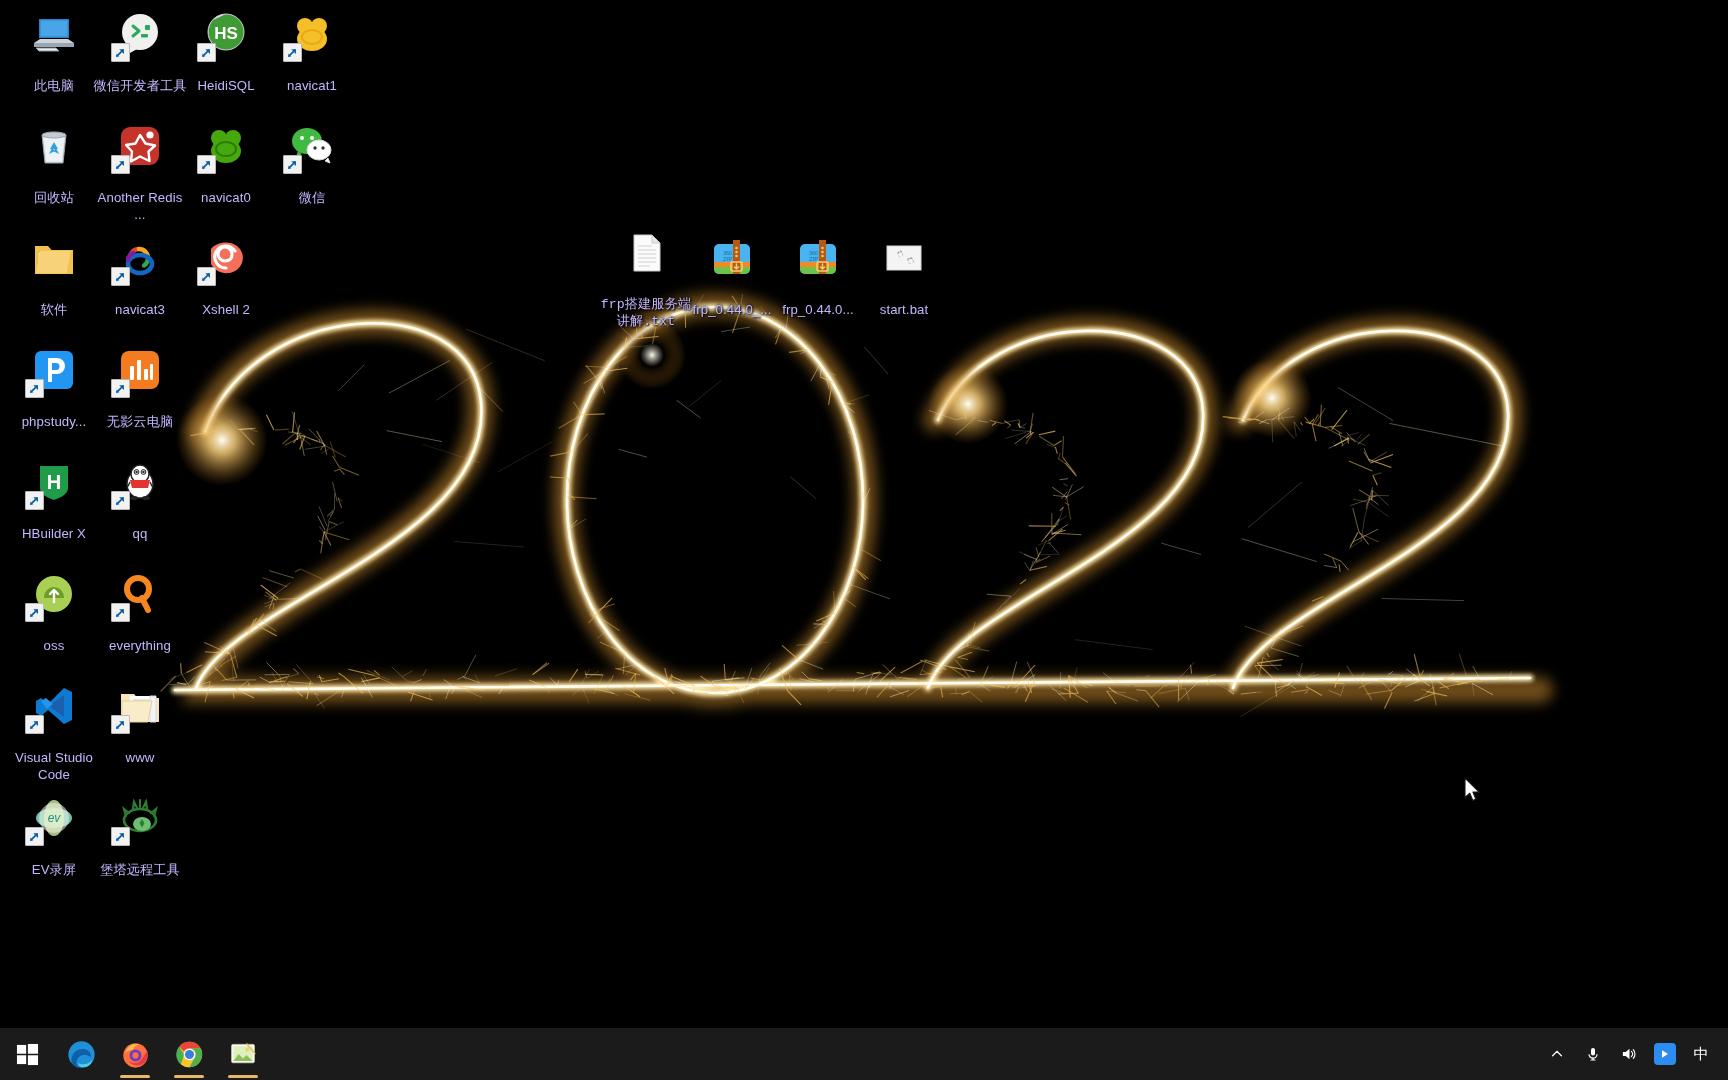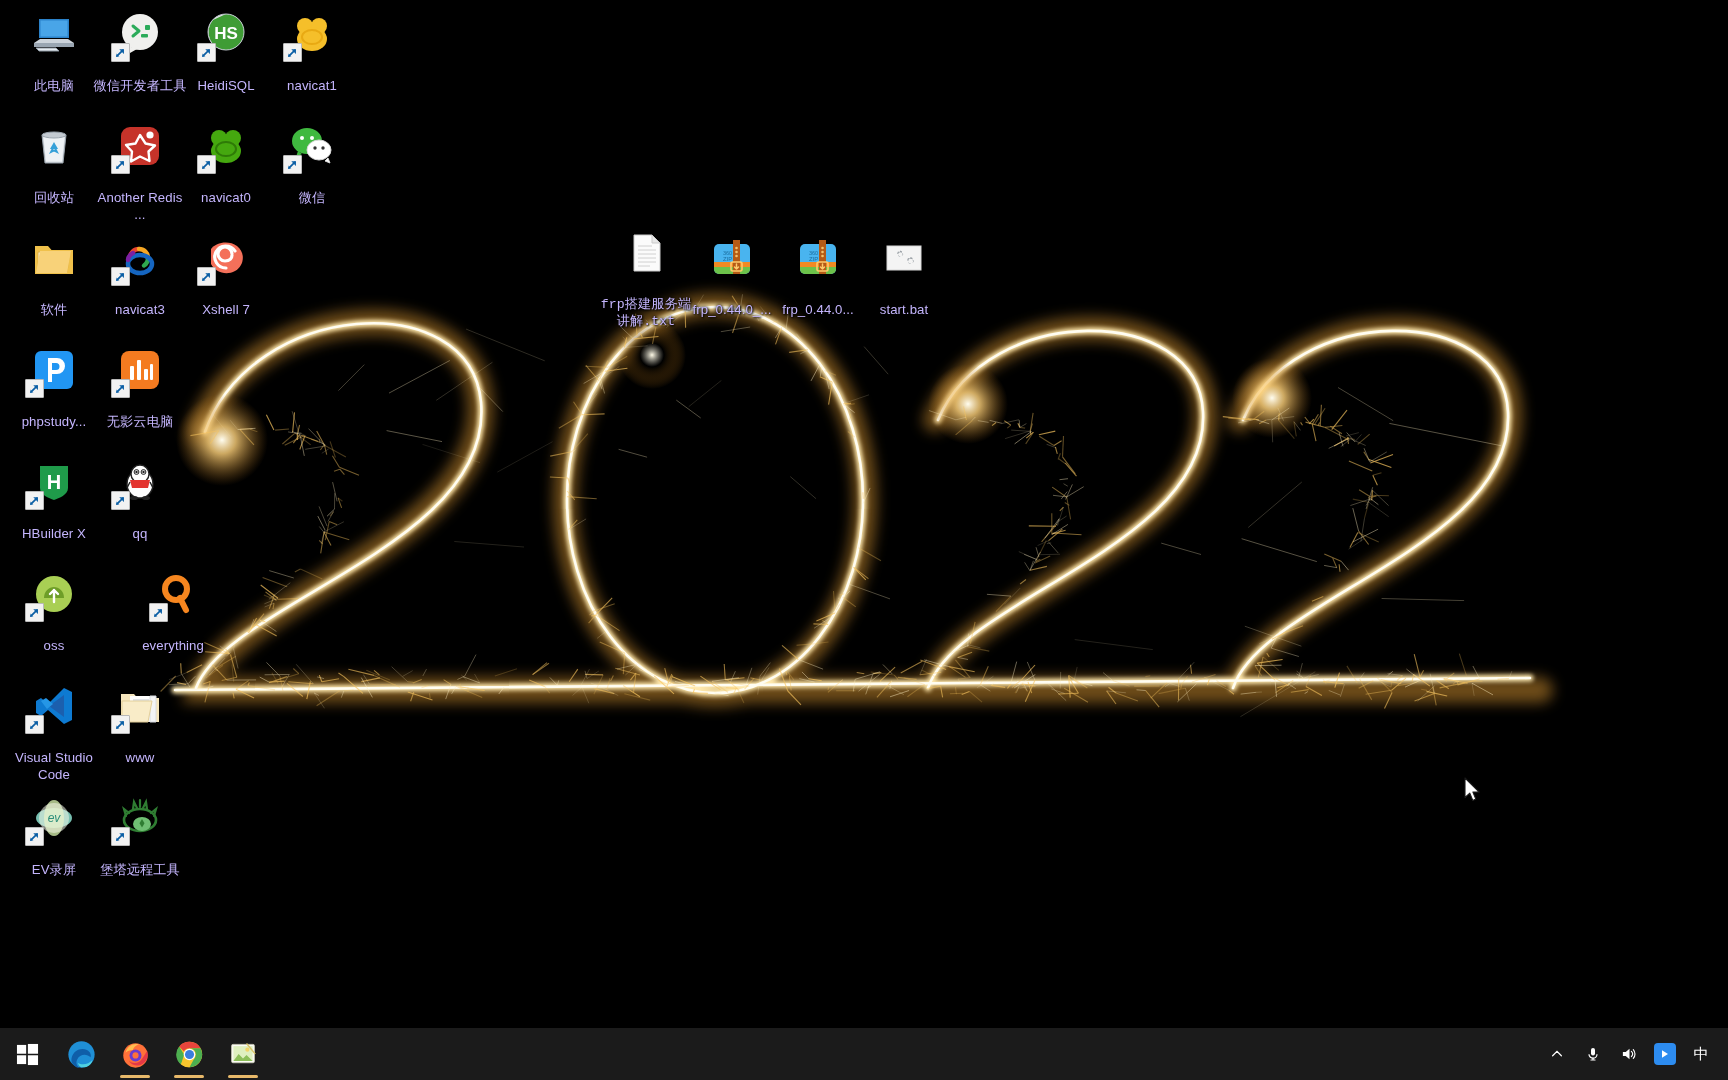--- a/index.html
+++ b/index.html
@@ -994,21 +994,21 @@
         <path d="M33 17a11 11 0 1 0-9 17" fill="none" stroke="#fff" stroke-width="3.2" stroke-linecap="round"></path>
         </svg>
         <span class="shortcut">
           <svg viewBox="0 0 16 16">
             <path d="M3.5 12.5L11 5" stroke="#0b5fa5" stroke-width="2.1" fill="none" stroke-linecap="round"></path>
             <path d="M6.5 4h5.7v5.7z" fill="#0b5fa5"></path>
             <path d="M3.2 12.8L3 9.3l3.6 3.6z" fill="#0b5fa5"></path>
           </svg>
         </span>
       </div>
-      <div class="lbl">Xshell 7</div>
+      <div class="lbl">Xshell 2</div>
     </div>
     <div class="dicon" style="left: 6px; top: 344px;">
       <div class="art">
         <svg viewBox="0 0 48 48" width="48" height="48">
           <rect x="5" y="5" width="38" height="38" rx="6" fill="#2196f3"></rect>
         <path d="M18 12h9a8 8 0 0 1 0 16h-5v8h-4z" fill="#fff"></path>
         <path d="M22 17h4a3.5 3.5 0 0 1 0 7h-4z" fill="#2196f3"></path>
         </svg>
         <span class="shortcut">
           <svg viewBox="0 0 16 16">
@@ -1091,21 +1091,21 @@
         <span class="shortcut">
           <svg viewBox="0 0 16 16">
             <path d="M3.5 12.5L11 5" stroke="#0b5fa5" stroke-width="2.1" fill="none" stroke-linecap="round"></path>
             <path d="M6.5 4h5.7v5.7z" fill="#0b5fa5"></path>
             <path d="M3.2 12.8L3 9.3l3.6 3.6z" fill="#0b5fa5"></path>
           </svg>
         </span>
       </div>
       <div class="lbl">oss</div>
     </div>
-    <div class="dicon" style="left: 108px; top: 568px; align-items: flex-end;">
+    <div class="dicon" style="left: 92px; top: 568px;">
       <div class="art">
         <svg viewBox="0 0 48 48" width="48" height="48">
           <circle cx="22" cy="19" r="11" fill="none" stroke="#f6861f" stroke-width="6"></circle>
         <path d="M26 28l6 12" stroke="#f6861f" stroke-width="6" stroke-linecap="round"></path>
         </svg>
         <span class="shortcut">
           <svg viewBox="0 0 16 16">
             <path d="M3.5 12.5L11 5" stroke="#0b5fa5" stroke-width="2.1" fill="none" stroke-linecap="round"></path>
             <path d="M6.5 4h5.7v5.7z" fill="#0b5fa5"></path>
             <path d="M3.2 12.8L3 9.3l3.6 3.6z" fill="#0b5fa5"></path>

